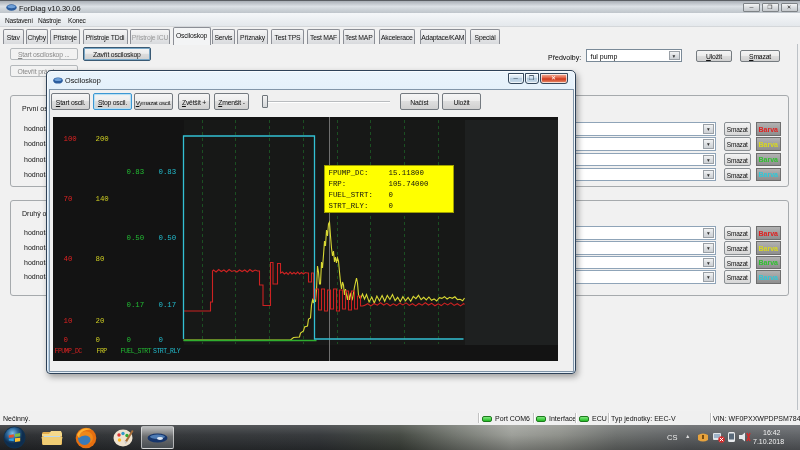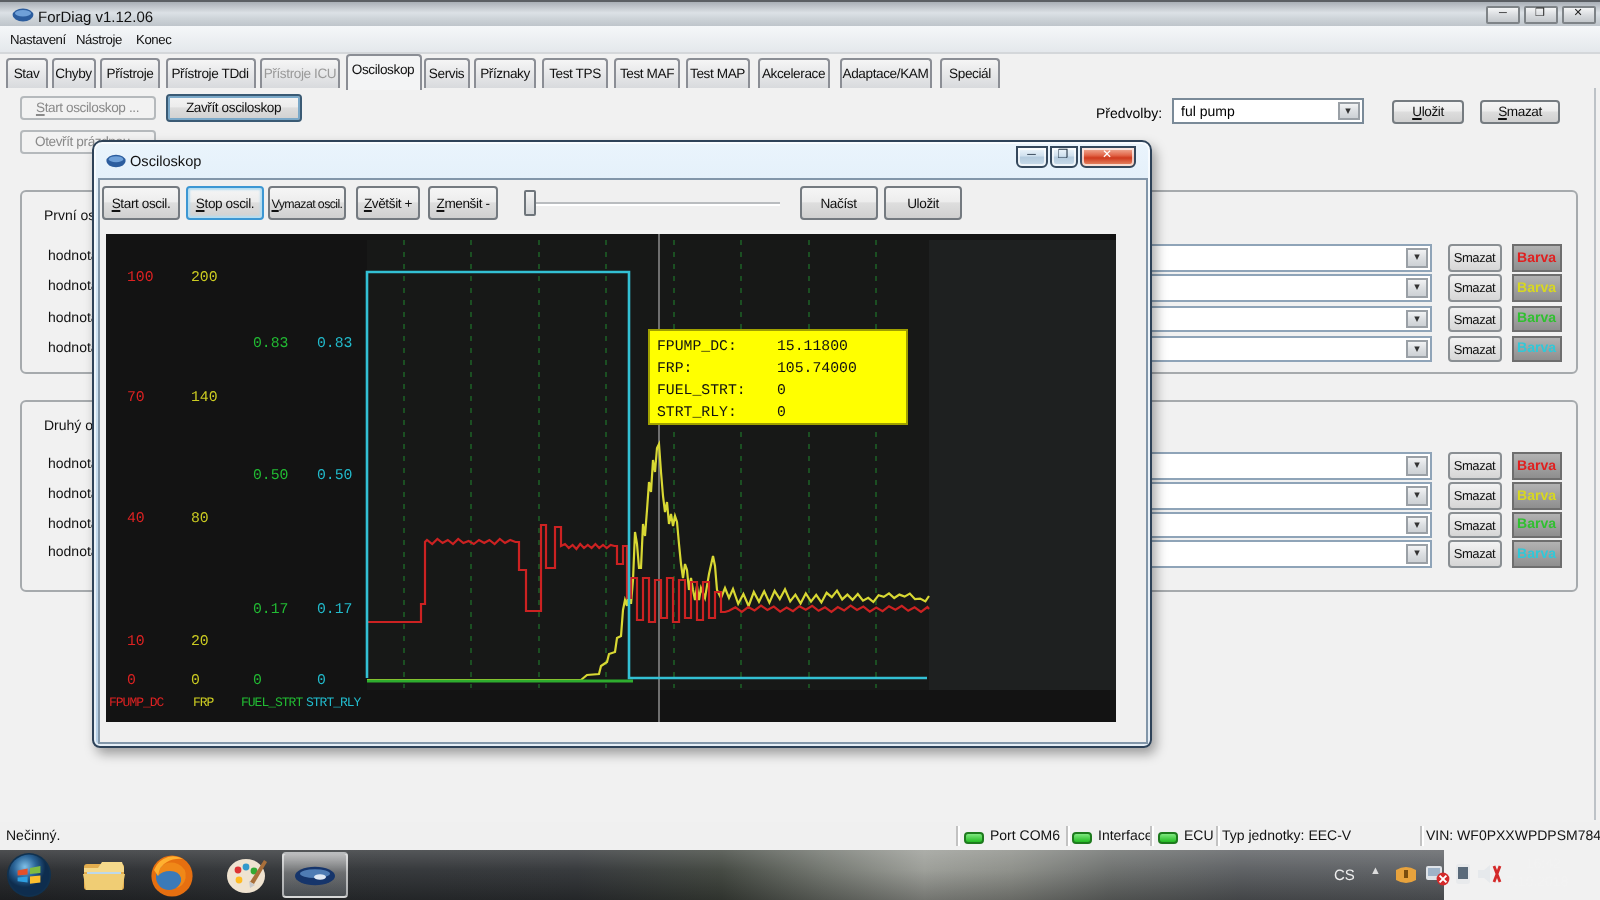--- a/index.html
+++ b/index.html
@@ -26,37 +26,37 @@
 .cmb{position:absolute;left:115px;width:601px;height:13.5px;background:#fff;border:1px solid #8fa4b8}
 .cmbtn{position:absolute;right:1px;top:1px;bottom:1px;width:11px;background:linear-gradient(#f2f3f4,#dcdfe2 50%,#cdd1d5);border:1px solid #9aa0a6;font-size:5.5px;text-align:center;line-height:9px;color:#333}
 .mbtn{position:absolute;height:13.5px;background:linear-gradient(#f3f3f3,#e4e4e4 50%,#d6d6d6);border:1px solid #8a8f93;border-radius:2px;font-size:6.5px;letter-spacing:-0.2px;text-align:center;padding-top:3px;color:#111;overflow:hidden}
 .bbtn{position:absolute;left:755.5px;width:25.5px;height:13.5px;background:linear-gradient(#b2b2b2,#8e8e8e);border:1px solid #6e6e6e;font-size:7px;font-weight:bold;text-align:center;padding-top:2.5px;overflow:hidden}
 
 #status{position:absolute;left:0;top:410px;width:800px;height:15px;background:#f0f0f0;border-top:1px solid #d5d5d5;font-size:7px;color:#111}
 #status span{position:absolute;top:4px}
 .sep{position:absolute;top:2px;bottom:2px;width:1px;background:#c2c2c2;box-shadow:1px 0 0 #fff}
 .led{position:absolute;top:5px;width:10px;height:6px;background:linear-gradient(#7fe87f,#22bb22);border:1px solid #1d7a1d;border-radius:2px}
 
-#task{position:absolute;left:0;top:425px;width:722px;height:25px;background:linear-gradient(90deg,#26282b 0%,#2e3134 18%,#303336 40%,#3f443d 50%,#6f736c 57%,#9a9c96 64%,#8b8d87 70%,#6a6d6b 77%,#595c5f 86%,#5c5f63 100%)}
+#task{position:absolute;left:0;top:425px;width:800px;height:25px;background:linear-gradient(90deg,#26282b 0%,#2e3134 18%,#303336 40%,#3f443d 50%,#6f736c 57%,#9a9c96 64%,#8b8d87 70%,#6a6d6b 77%,#595c5f 86%,#5c5f63 100%)}
 #task:before{content:"";position:absolute;left:0;top:0;width:100%;height:100%;background:linear-gradient(rgba(255,255,255,.18),rgba(255,255,255,.04) 40%,rgba(0,0,0,.25))}
 
 #osc{position:absolute;left:46px;top:70px;width:530px;height:304px;border:1px solid #2e4258;border-radius:5px 5px 4px 4px;background:linear-gradient(#eaf4fc,#cfe3f3 30%,#b6cfe6);box-shadow:2px 3px 6px rgba(0,0,0,.35),inset 0 0 0 1px rgba(255,255,255,.65);z-index:10}
 #oscclient{position:absolute;left:1.5px;top:17.5px;width:525px;height:283px;background:#f0f0f0;border:1px solid #8296a9}
 .tbtn{position:absolute;top:22px;height:16.5px;background:linear-gradient(#f5f5f5,#ededed 45%,#dedede 50%,#d0d0d0);border:1px solid #747a80;border-radius:2px;font-size:6.8px;letter-spacing:-0.2px;text-align:center;padding-top:4.5px;color:#111;overflow:hidden}
 .tbtn.foc{border-color:#3c97d3;box-shadow:inset 0 0 1px 1px #b5def2}
 .osccap{position:absolute;top:1.5px;height:11px;border:1px solid #35485c;border-radius:0 0 3px 3px;background:linear-gradient(#f0f7fc,#cfe0ee 45%,#b4cbde 50%,#cadcea);box-shadow:inset 0 0 0 1px rgba(255,255,255,.7);font-size:6px;text-align:center;color:#234;line-height:9px}
 .osccap.close{background:linear-gradient(#f2b5a0,#e2674a 40%,#cf3a1e 55%,#e8936f);color:#fff}
 </style></head><body>
 
 <div id="title">
     <svg style="position:absolute;left:6px;top:3px" width="11" height="7">
       <ellipse cx="5.5" cy="3.5" rx="5.2" ry="3.2" fill="#2c5d9e"></ellipse>
       <ellipse cx="5.5" cy="2.6" rx="4" ry="1.6" fill="#6fa0d8"></ellipse>
     </svg>
-    <span class="txt">ForDiag v1.12.06</span>
+    <span class="txt">ForDiag v10.30.06</span>
 <div class="capbtn" style="left:743px;width:17px">─</div>
 <div class="capbtn" style="left:761.5px;width:17px">❐</div>
 <div class="capbtn" style="left:780.5px;width:17px">✕</div>
 </div>
 
 <div id="menu">
     <span style="left:5px">Nastavení</span>
     <span style="left:38px">Nástroje</span>
     <span style="left:68px">Konec</span>
   </div>

